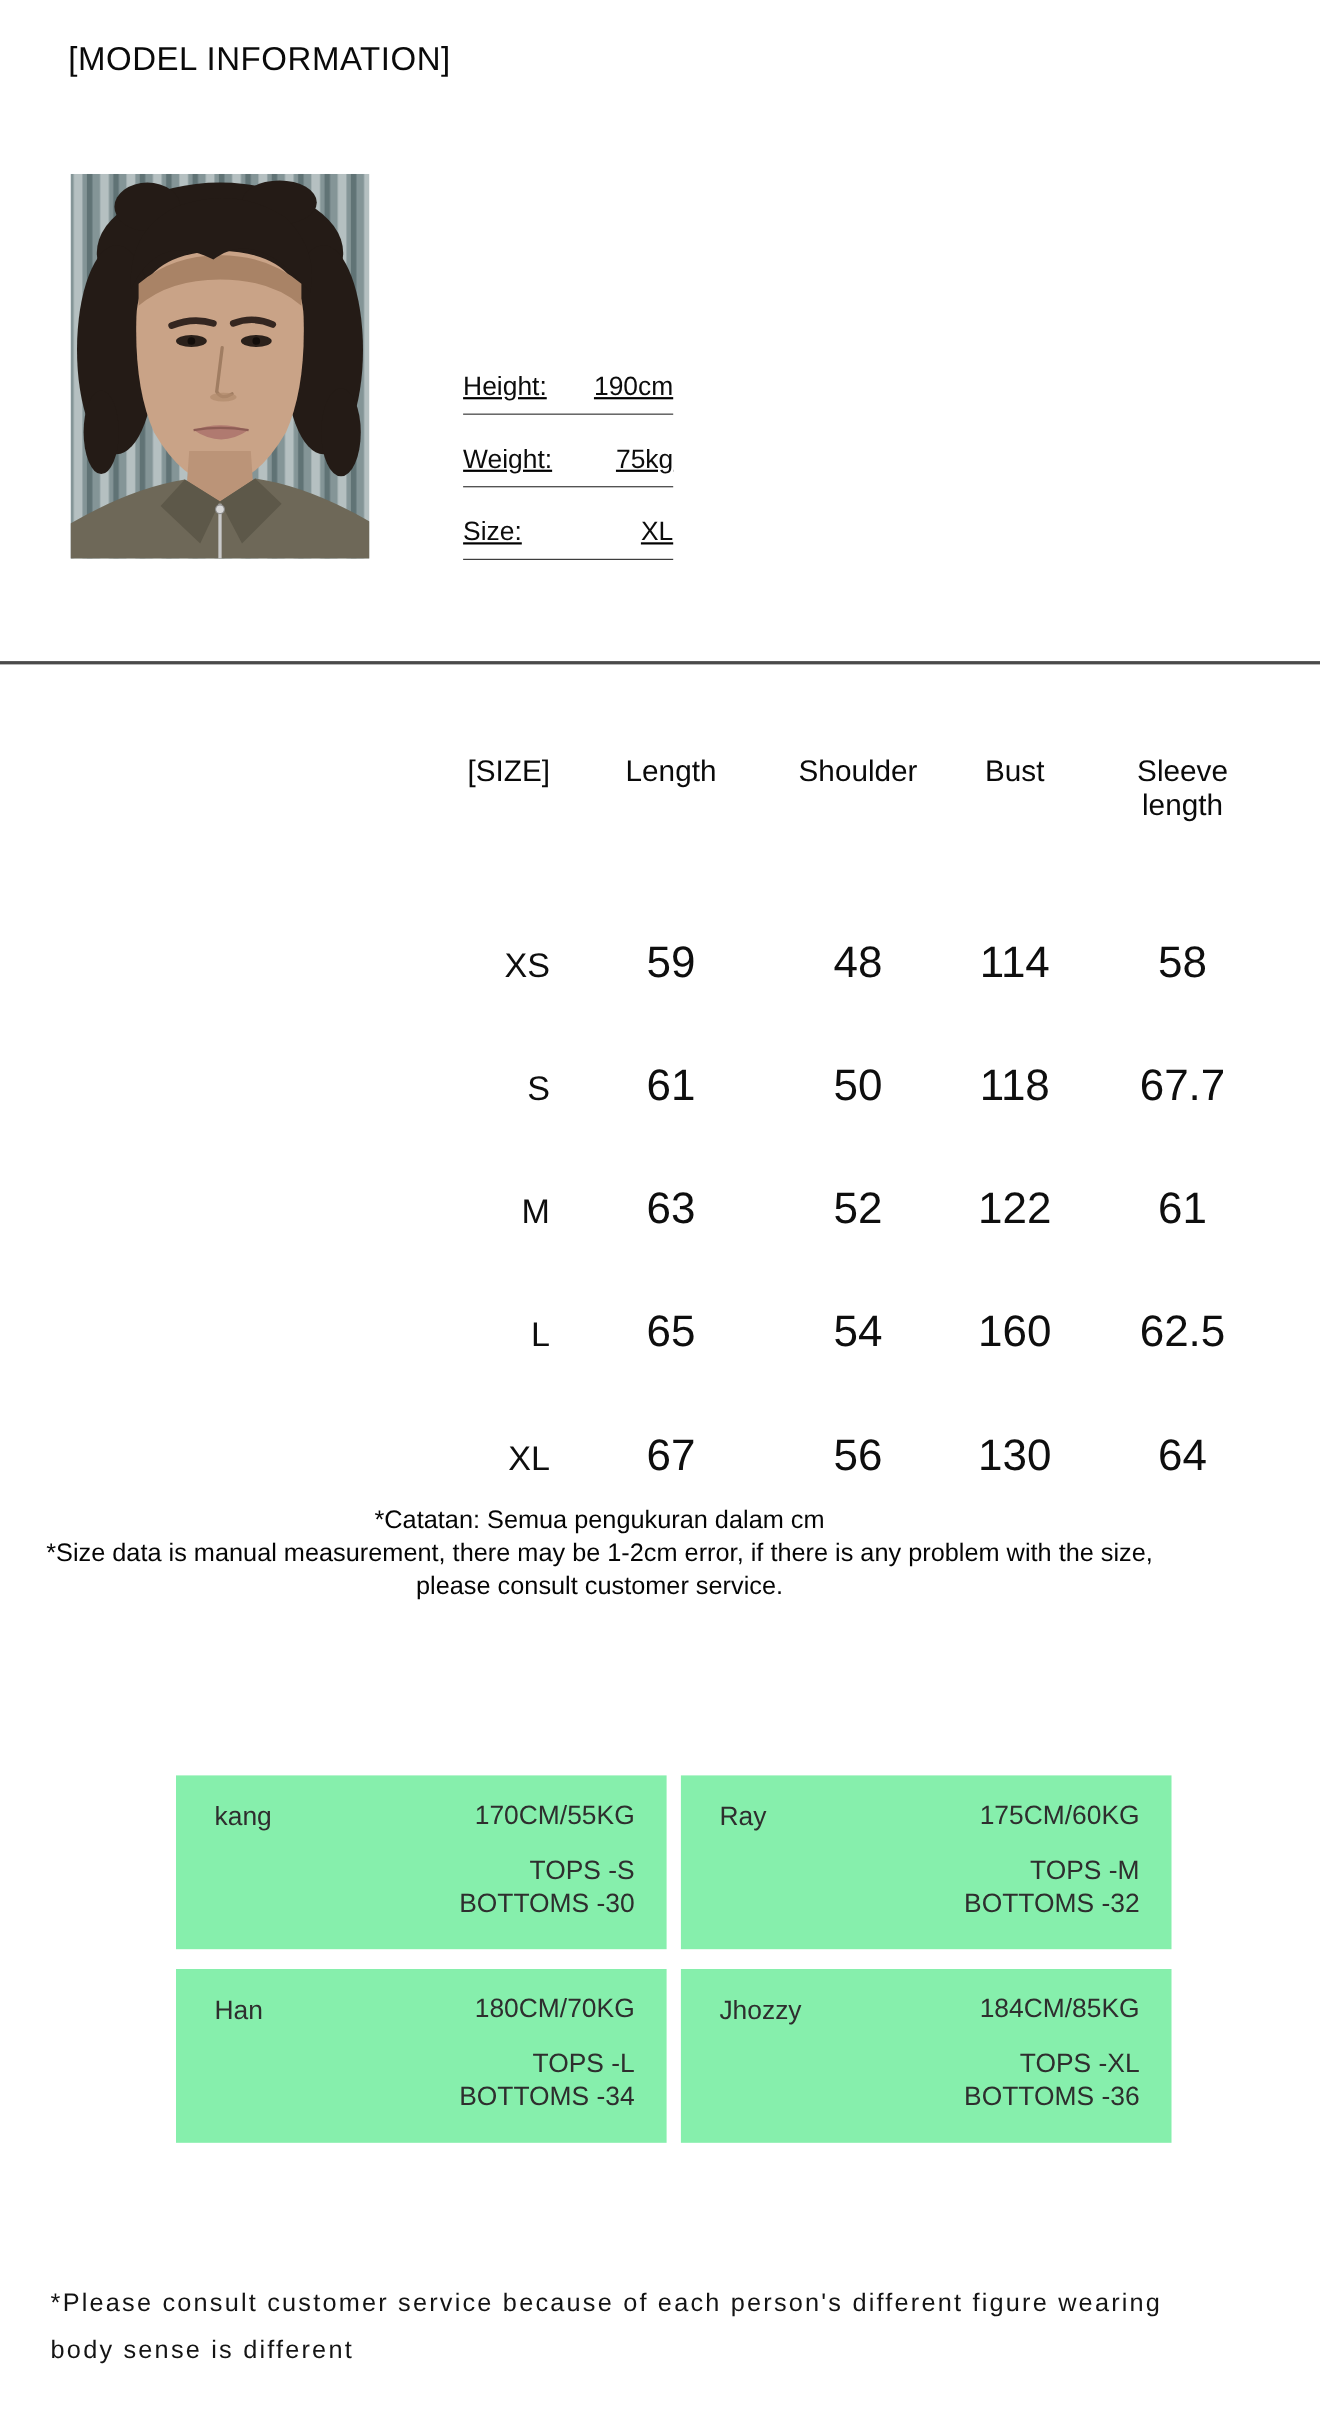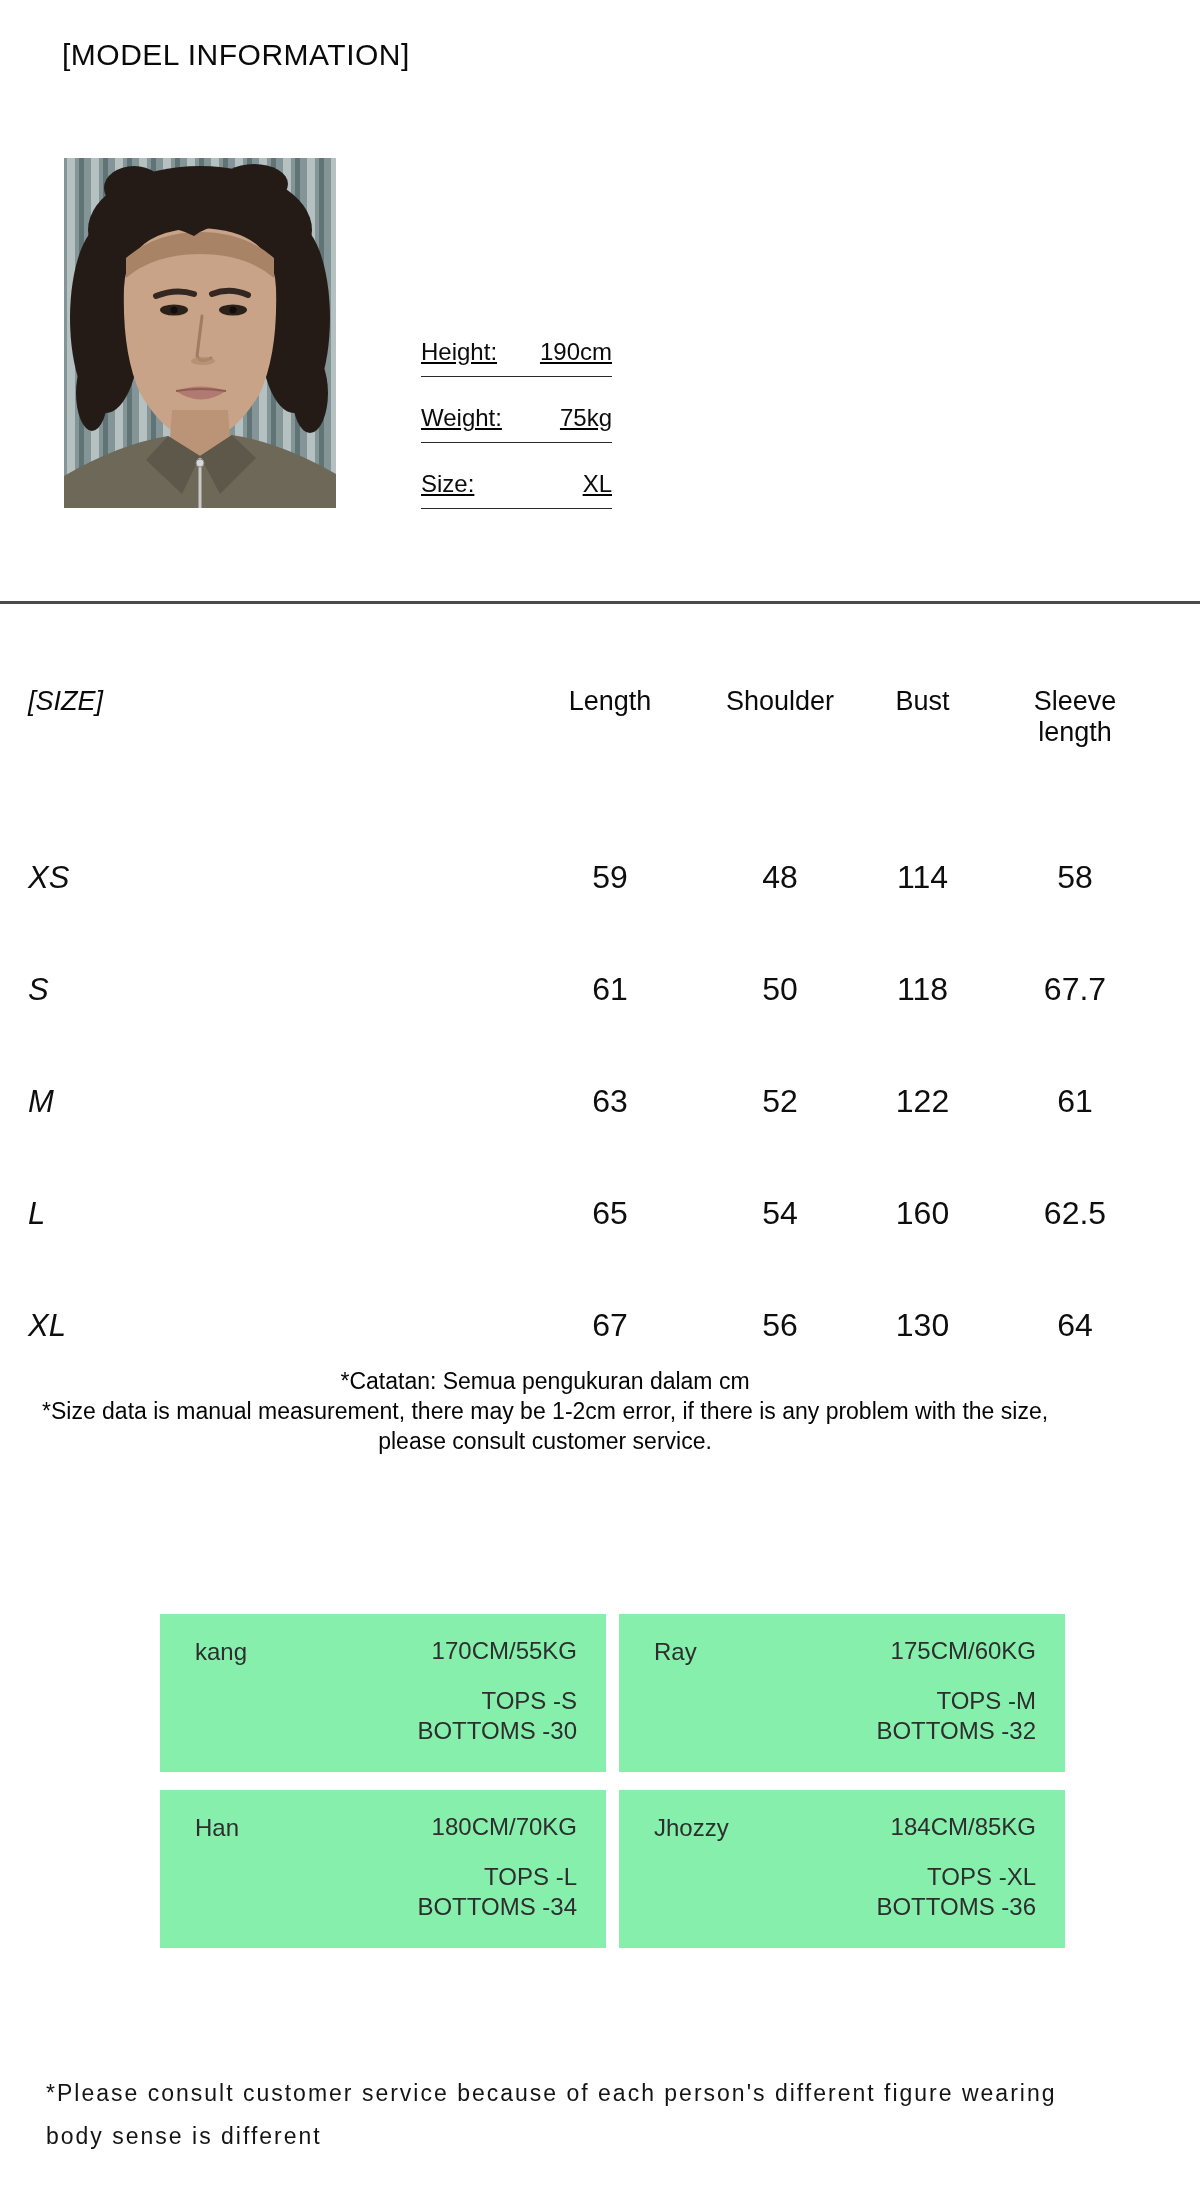--- a/index.html
+++ b/index.html
@@ -24,26 +24,26 @@
     padding-bottom:10px; border-bottom:1px solid #2a2a2a; margin-bottom:27px;
   }
   .divider { position:absolute; left:0; top:601px; width:1200px; height:3px; background:#4a4a4a; }
 
   .size-grid {
     position:absolute; left:0; width:1200px;
     display:grid; grid-template-columns:500px 220px 120px 165px 140px;
     align-items:baseline;
   }
   .cell { text-align:center; }
-  .c0 { text-align:left; padding-left:28px;font-style:italic; }
+  .c0 { text-align:right; padding-left:28px; }
   .size-header { top:686px; }
   .size-header .cell { font-size:27px; color:#0a0a0a; }
   .size-title { font-size:30px; color:#0a0a0a; }
   .rowlabel { font-size:31px; color:#0e0e0e;margin-top:36px; }
-  .num { font-size:32px; color:#0e0e0e; }
+  .num { font-size:40px; color:#0e0e0e; }
 
   .notes {
     position:absolute; left:42px; top:1366px;
     font-size:23px; line-height:30px; white-space:nowrap; color:#050505;text-align:center;
   }
   .testers {
     position:absolute; left:160px; top:1614px;
     display:grid; grid-template-columns:446px 446px; column-gap:13px; row-gap:18px;
   }
   .tbox { position:relative; width:446px; height:158px; background:#86efac; }

